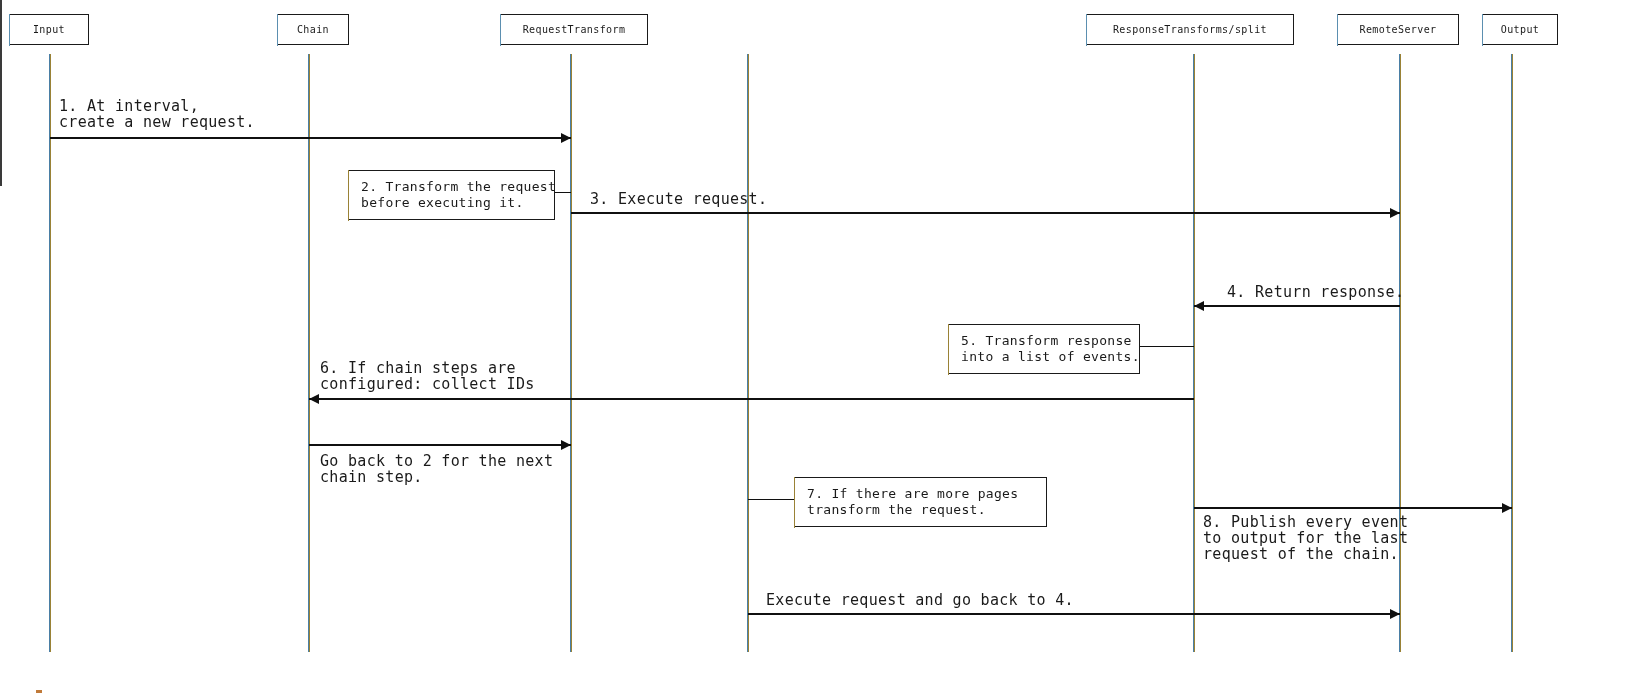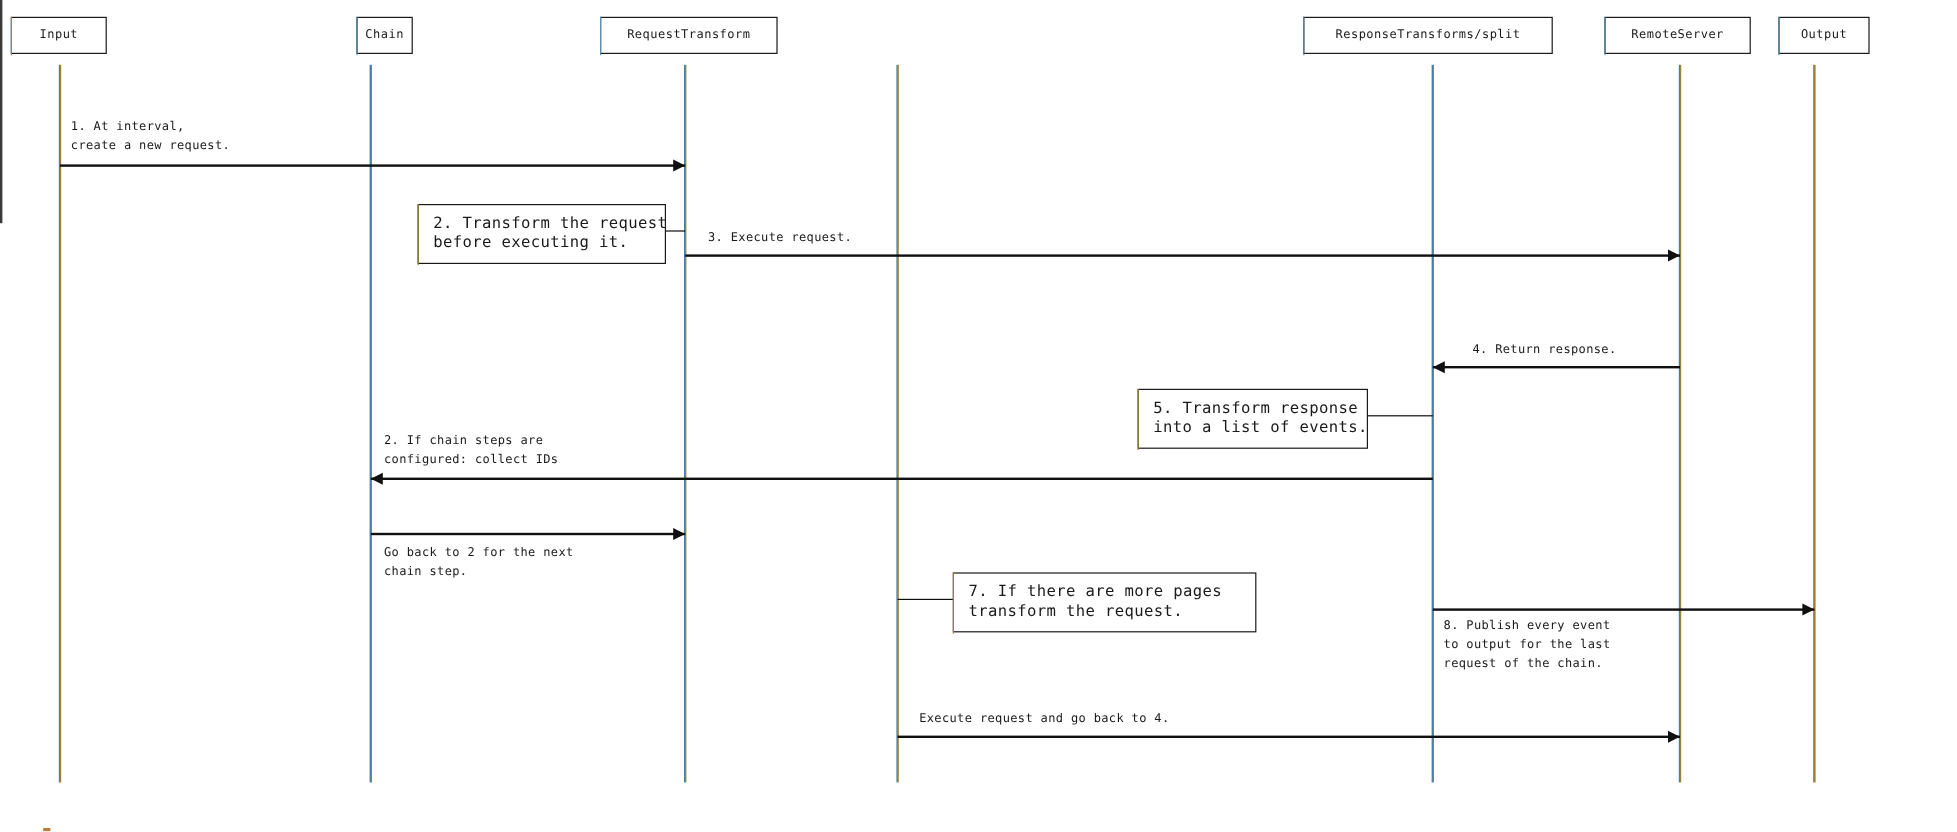--- a/index.html
+++ b/index.html
@@ -62,21 +62,21 @@
   }
   .arrowhead.right {
     border-left: 10px solid #101010;
   }
   .arrowhead.left {
     border-right: 10px solid #101010;
   }
   
   .msg-label {
     position: absolute;
-    font-size: 10px;
+    font-size: 15px;
     line-height: 16px;
     color: #1a1a1a;
     white-space: pre;
     letter-spacing: 0.3px;
   }
   
   .note {
     position: absolute;
     box-sizing: border-box;
     border: 1.5px solid #1a1a1a;
@@ -117,38 +117,38 @@
   <div class="edge-artifact" style="left:0px; top:0px; width:1.5px; height:186px;"></div>
   <div class="edge-artifact" style="left:36px; top:690px; width:6px; height:3px; background:#c07a3a;"></div>
 <div class="lifeline" style="left:49px; top:54px; height:598px;"></div>
     <div class="lifeline" style="left:308px; top:54px; height:598px;"></div>
     <div class="lifeline" style="left:570px; top:54px; height:598px;"></div>
     <div class="lifeline" style="left:747px; top:54px; height:598px;"></div>
     <div class="lifeline" style="left:1193px; top:54px; height:598px;"></div>
     <div class="lifeline" style="left:1399px; top:54px; height:598px;"></div>
     <div class="lifeline" style="left:1511px; top:54px; height:598px;"></div>
     <div class="participant" style="left:9px; top:14px; width:80px;"><span>Input</span></div>
-    <div class="participant" style="left:277px; top:14px; width:47px;margin-left:20px;"><span>Chain</span></div>
+    <div class="participant" style="left:277px; top:14px; width:72px;"><span>Chain</span></div>
     <div class="participant" style="left:500px; top:14px; width:148px;"><span>RequestTransform</span></div>
     <div class="participant" style="left:1086px; top:14px; width:208px;"><span>ResponseTransforms/split</span></div>
     <div class="participant" style="left:1337px; top:14px; width:122px;"><span>RemoteServer</span></div>
     <div class="participant" style="left:1482px; top:14px; width:76px;"><span>Output</span></div>
     <div class="msg" style="left:50px; top:137px; width:521px;"></div>
     <div class="arrowhead right" style="left:561px; top:132.8px;"></div>
     <div class="msg-label" style="left:59px; top:98px;">1. At interval,
 create a new request.</div>
     <div class="msg" style="left:571px; top:212px; width:829px;"></div>
     <div class="arrowhead right" style="left:1390px; top:207.8px;"></div>
     <div class="msg-label" style="left:590px; top:191px;">3. Execute request.</div>
     <div class="msg" style="left:1194px; top:305px; width:206px;"></div>
     <div class="arrowhead left" style="left:1194px; top:300.8px;"></div>
     <div class="msg-label" style="left:1227px; top:284px;">4. Return response.</div>
     <div class="msg" style="left:309px; top:398px; width:885px;"></div>
     <div class="arrowhead left" style="left:309px; top:393.8px;"></div>
-    <div class="msg-label" style="left:320px; top:360px;">2. If chain steps are
+    <div class="msg-label" style="left:320px; top:360px;">6. If chain steps are
 configured: collect IDs</div>
     <div class="msg" style="left:309px; top:444px; width:262px;"></div>
     <div class="arrowhead right" style="left:561px; top:439.8px;"></div>
     <div class="msg-label" style="left:320px; top:453px;">Go back to 2 for the next
 chain step.</div>
     <div class="msg" style="left:1194px; top:507px; width:318px;"></div>
     <div class="arrowhead right" style="left:1502px; top:502.8px;"></div>
     <div class="msg-label" style="left:1203px; top:514px;">8. Publish every event
 to output for the last
 request of the chain.</div>

